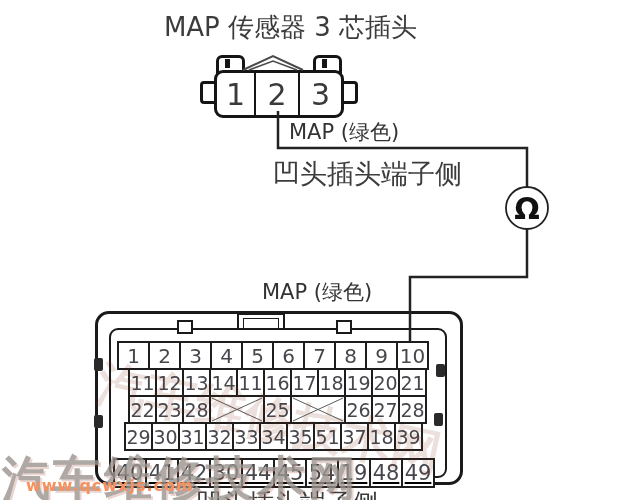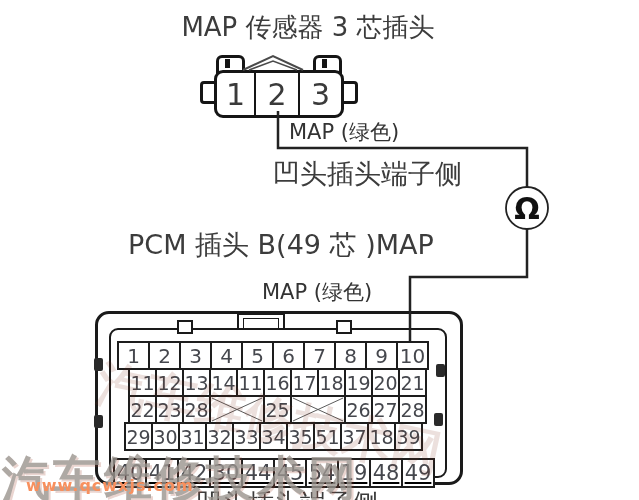--- a/index.html
+++ b/index.html
@@ -1,17 +1,17 @@
 <!DOCTYPE html>
 <html><head>
 <meta charset="utf-8">
 <style>
   html,body{margin:0;padding:0;background:#fff;}
   .canvas{position:relative;width:581px;height:500px;background:#fff;overflow:hidden;
-          font-family:"DejaVu Sans","Liberation Sans",sans-serif;padding-left:35px;}
+          font-family:"DejaVu Sans","Liberation Sans",sans-serif;}
 
   
   .t1{position:absolute;left:0;top:10px;width:100%;text-align:center;font-size:26px;color:#3c3c3c;z-index:4;}
   .lbl-wire1{position:absolute;left:289px;top:118px;font-size:21px;color:#333;z-index:4;}
   .lbl-term1{position:absolute;left:273px;top:156px;font-size:27px;color:#3c3c3c;z-index:4;}
   .t2{position:absolute;left:128px;top:227px;font-size:27px;color:#3c3c3c;z-index:4;}
   .lbl-wire2{position:absolute;left:262px;top:278px;font-size:21px;color:#333;z-index:4;}
   .lbl-term2{position:absolute;left:196px;top:486px;font-size:26px;color:#3c3c3c;z-index:4;}
 
   
@@ -76,21 +76,20 @@
           white-space:nowrap;pointer-events:none;}
 </style>
 </head>
 <body>
 
 <div class="canvas">
 
   <div class="t1">MAP 传感器 3 芯插头</div>
   <div class="lbl-wire1">MAP (绿色)</div>
   <div class="lbl-term1">凹头插头端子侧</div>
-  <div class="t2">PCM 插头 B(49 芯 )MAP</div>
   <div class="lbl-wire2">MAP (绿色)</div>
   <div class="lbl-term2">凹头插头端子侧</div>
 
   <div class="ear ear-l"></div>
   <div class="ear ear-r"></div>
   <div class="slot slot-l"></div>
   <div class="slot slot-r"></div>
   <div class="stab stab-l"></div>
   <div class="stab stab-r"></div>
   <div class="sbody">

